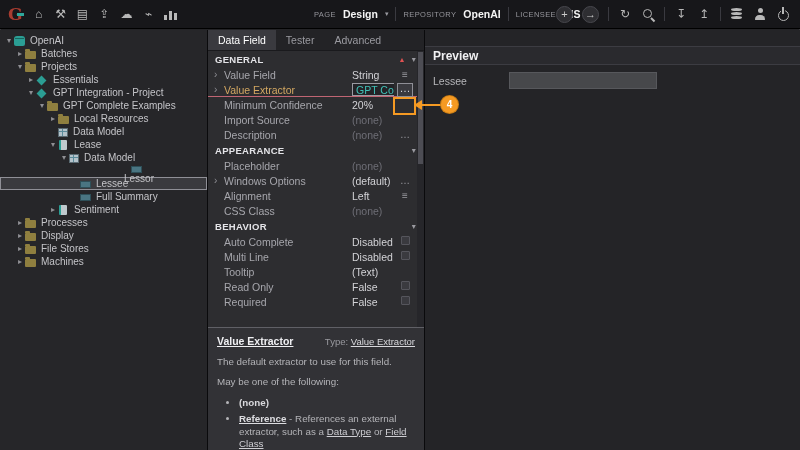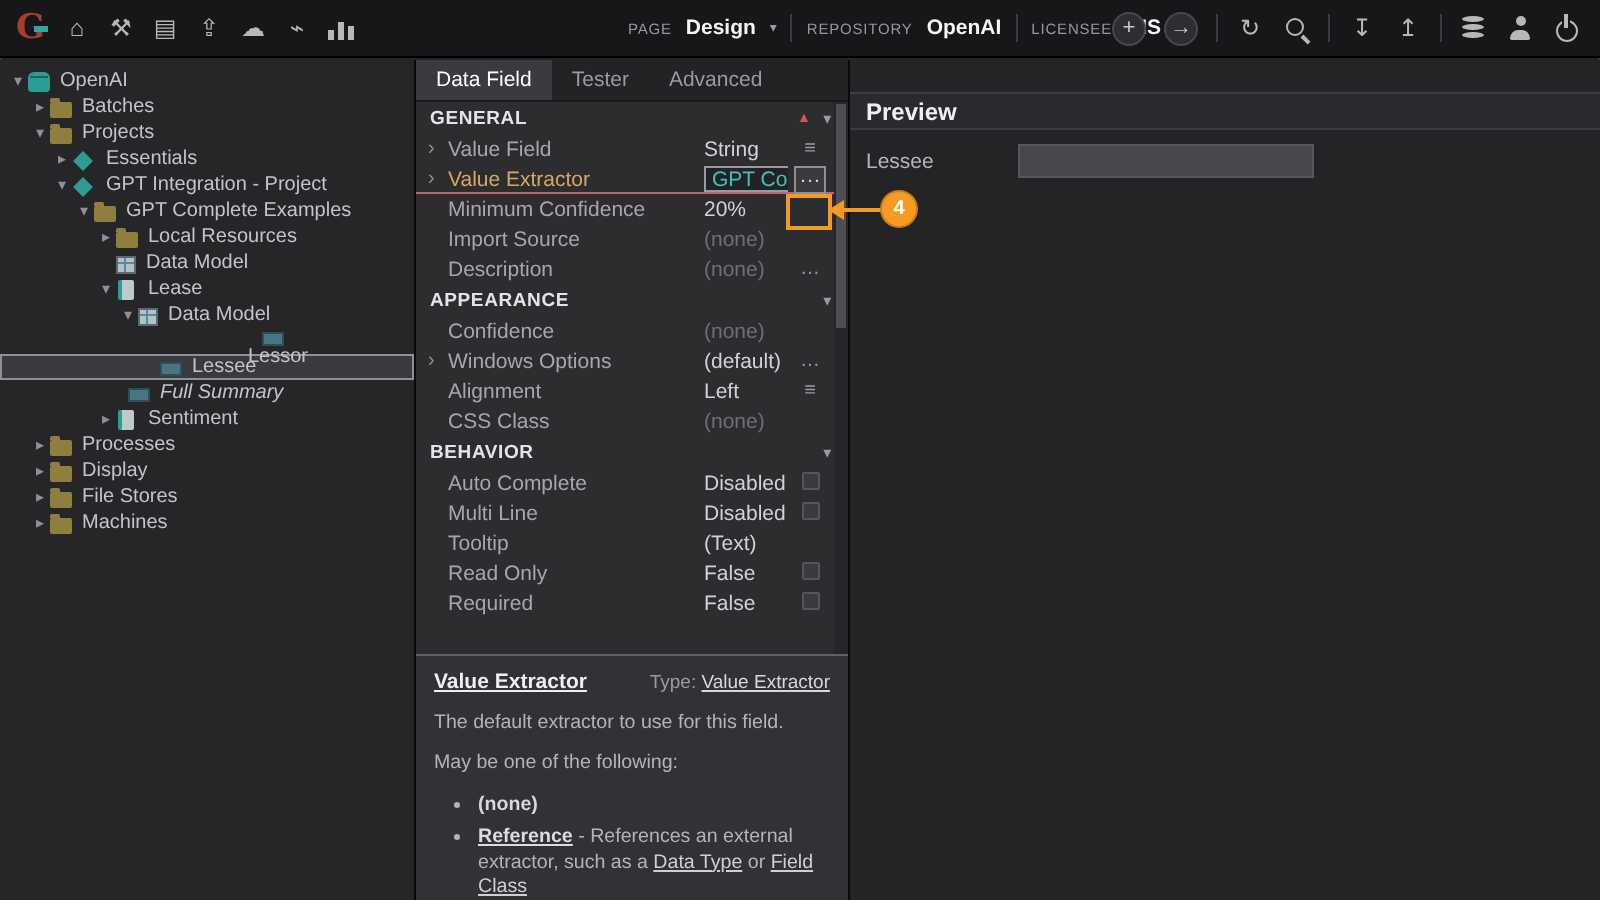--- a/index.html
+++ b/index.html
@@ -238,21 +238,21 @@
         <div class="tree-row" style="padding-left: 70px; flex-direction: column;">
           <span class="tree-arrow"></span>
           <span class="ti ti-field"></span>
           <span class="tree-label">Lessor</span>
         </div>
         <div class="tree-row selected" style="padding-left: 70px;">
           <span class="tree-arrow"></span>
           <span class="ti ti-field"></span>
           <span class="tree-label">Lessee</span>
         </div>
-        <div class="tree-row" style="padding-left: 54px; font-style: italic;">
+        <div class="tree-row" style="padding-left: 70px;">
           <span class="tree-arrow"></span>
           <span class="ti ti-field"></span>
           <span class="tree-label">Full Summary</span>
         </div>
         <div class="tree-row" style="padding-left: 48px;">
           <span class="tree-arrow">▸</span>
           <span class="ti ti-doc"></span>
           <span class="tree-label">Sentiment</span>
         </div>
         <div class="tree-row" style="padding-left: 15px;">
@@ -323,21 +323,21 @@
               <span class="prop-trail">…</span>
             </div>
             <div class="prop-section-h">
               <span>APPEARANCE</span>
               <span class="sec-icons">
                 <span class="chev">▾</span>
               </span>
             </div>
             <div class="prop-row">
               <span class="prop-exp"></span>
-              <span class="prop-label">Confidence</span>
+              <span class="prop-label">Placeholder</span>
               <span class="prop-value muted">(none)</span>
               <span class="prop-trail"></span>
             </div>
             <div class="prop-row">
               <span class="prop-exp">›</span>
               <span class="prop-label">Windows Options</span>
               <span class="prop-value">(default)</span>
               <span class="prop-trail">…</span>
             </div>
             <div class="prop-row">

